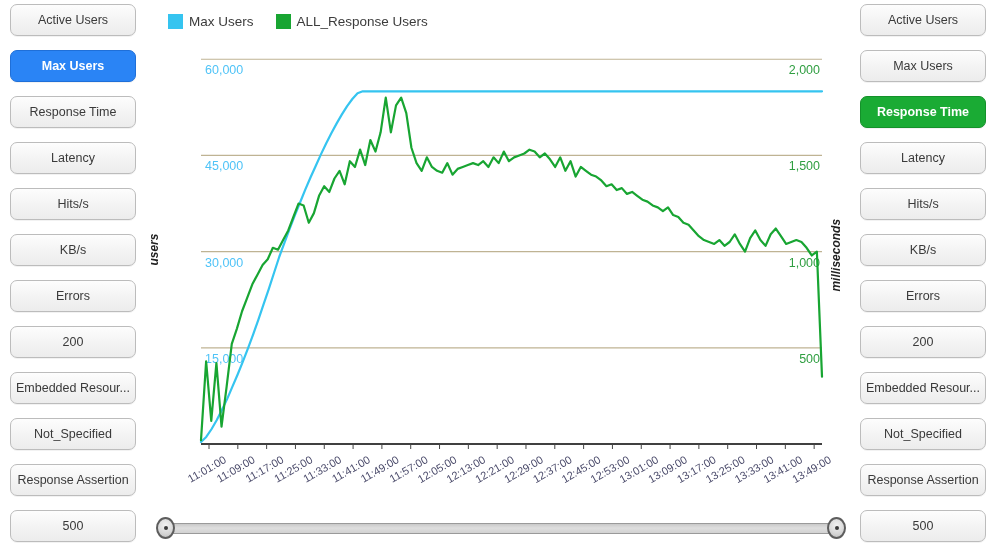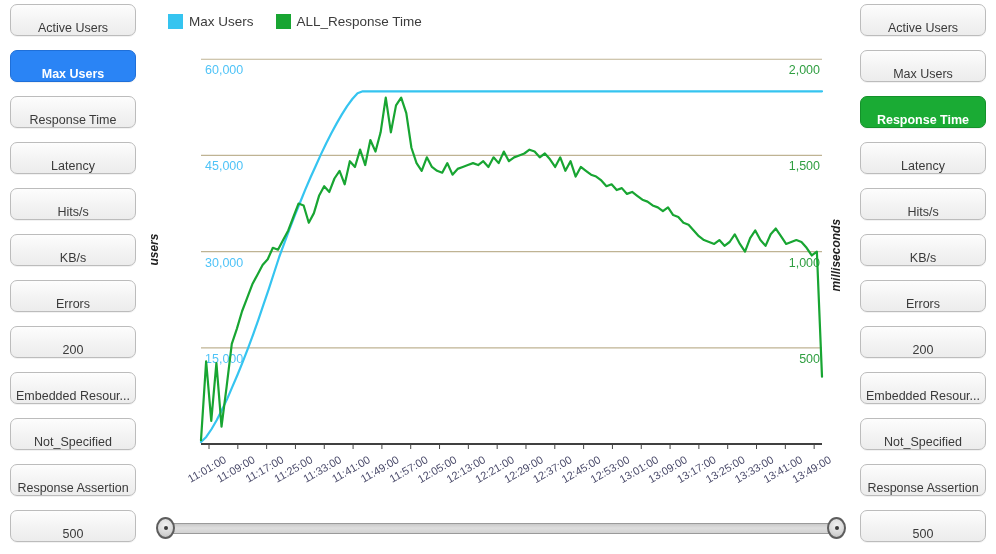--- a/index.html
+++ b/index.html
@@ -39,21 +39,21 @@
     background: linear-gradient(to bottom, #fdfdfd 0%, #f4f4f4 50%, #ececec 100%);
     color: #3a3a3a;
     font-family: "Liberation Sans", sans-serif;
     font-size: 12.5px;
     line-height: 30px;
     text-align: center;
     white-space: nowrap;
     overflow: hidden;
     cursor: pointer;
     box-shadow: 0 1px 0 rgba(0,0,0,0.05);
-    padding: 8px 2px;
+    padding: 0 2px;
   }
   .metric-btn.selected-blue {
     background: #2a84f5;
     border-color: #1f6fd8;
     color: #ffffff;
     font-weight: bold;
   }
   .metric-btn.selected-green {
     background: #1aab34;
     border-color: #14912a;
@@ -192,21 +192,21 @@
 
   <div id="chart-area">
 
     <div class="legend">
       <div class="legend-item">
         <span class="legend-swatch" id="sw-0" style="background: rgb(53, 196, 240);"></span>
         <span class="legend-label">Max Users</span>
       </div>
       <div class="legend-item">
         <span class="legend-swatch" id="sw-1" style="background: rgb(24, 165, 50);"></span>
-        <span class="legend-label">ALL_Response Time</span>
+        <span class="legend-label">ALL_Response Users</span>
       </div>
     </div>
 
     <svg id="plot" width="704" height="500">
         <line x1="55" y1="59.23809523809524" x2="676" y2="59.23809523809524" stroke="#bfb393" stroke-width="1.2"></line>
         <line x1="55" y1="155.42857142857144" x2="676" y2="155.42857142857144" stroke="#bfb393" stroke-width="1.2"></line>
         <line x1="55" y1="251.61904761904762" x2="676" y2="251.61904761904762" stroke="#bfb393" stroke-width="1.2"></line>
         <line x1="55" y1="347.8095238095238" x2="676" y2="347.8095238095238" stroke="#bfb393" stroke-width="1.2"></line>
         <text x="59" y="74.23809523809524" class="axis-label-left">60,000</text>
         <text x="59" y="170.42857142857144" class="axis-label-left">45,000</text>

